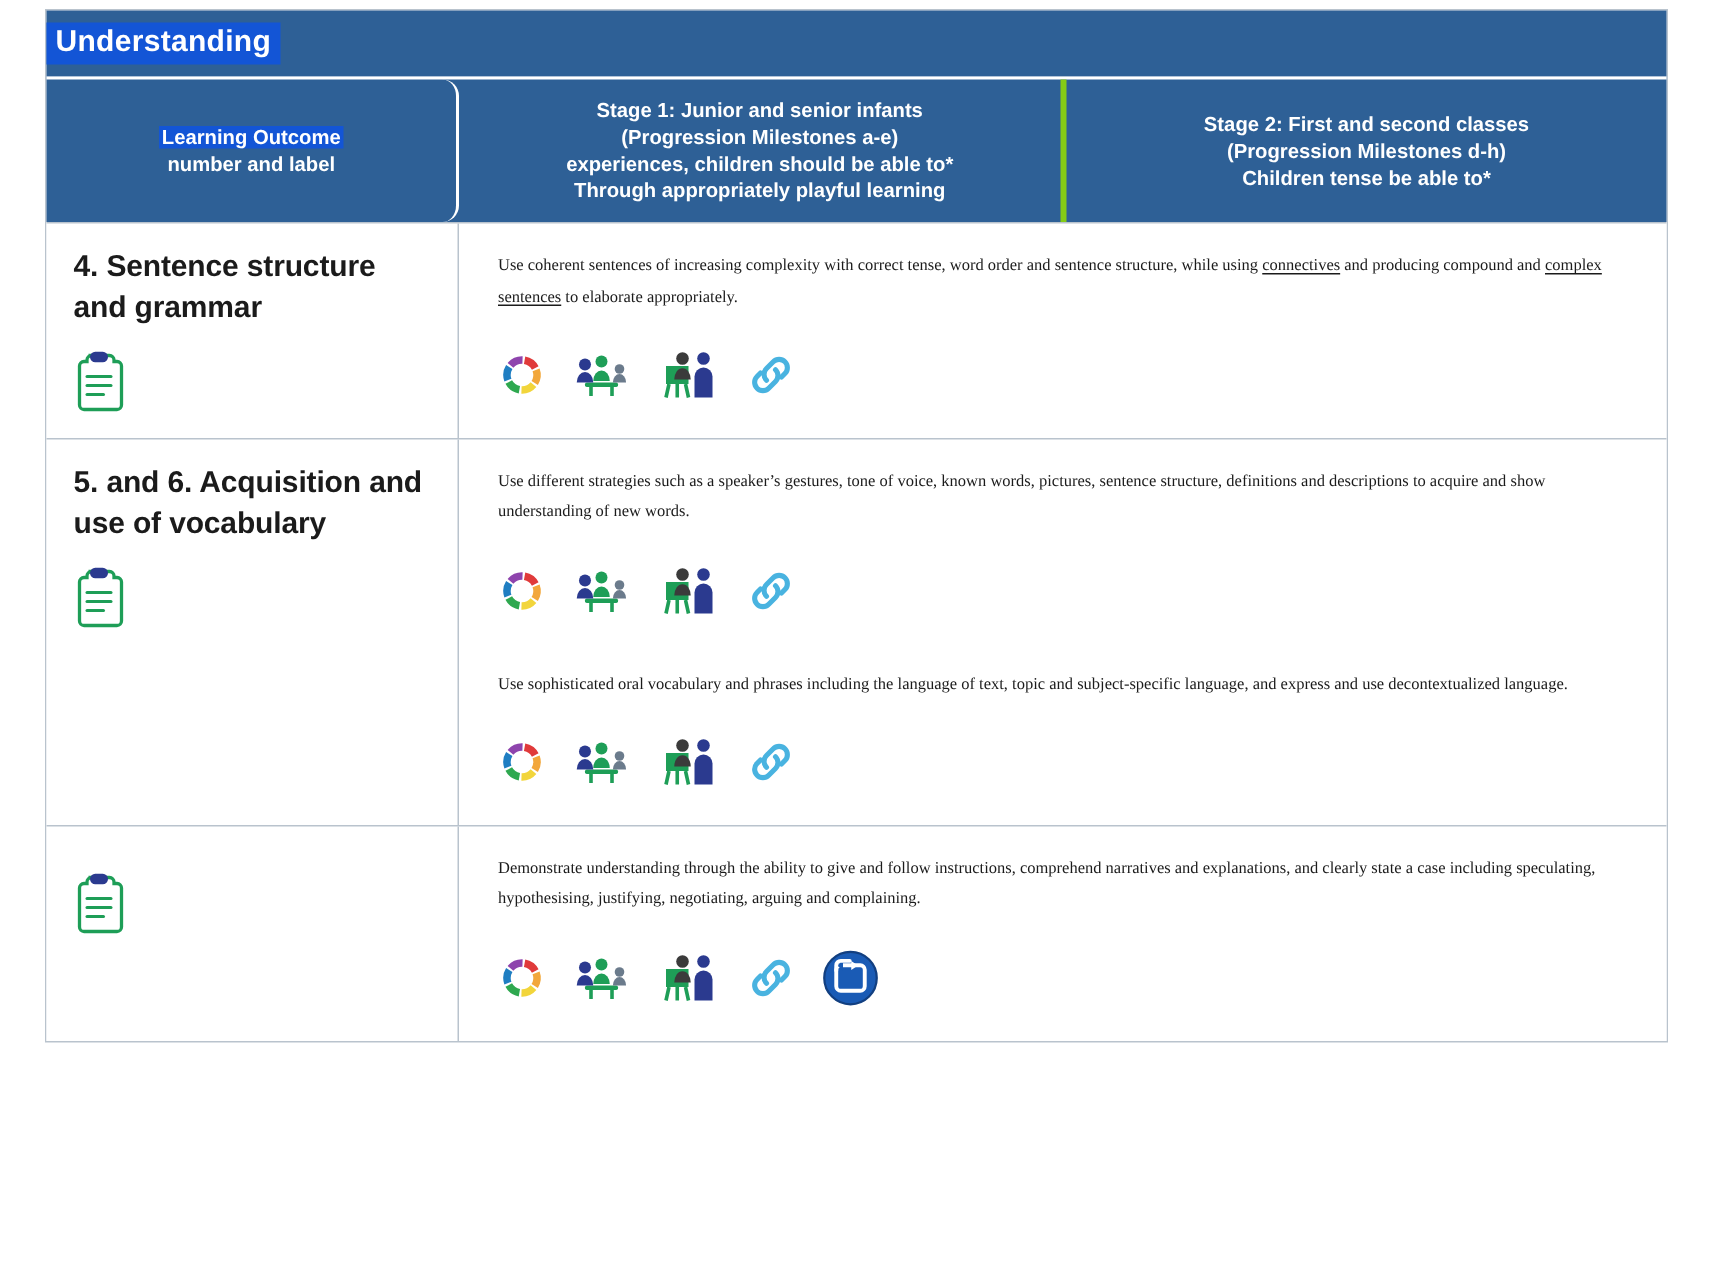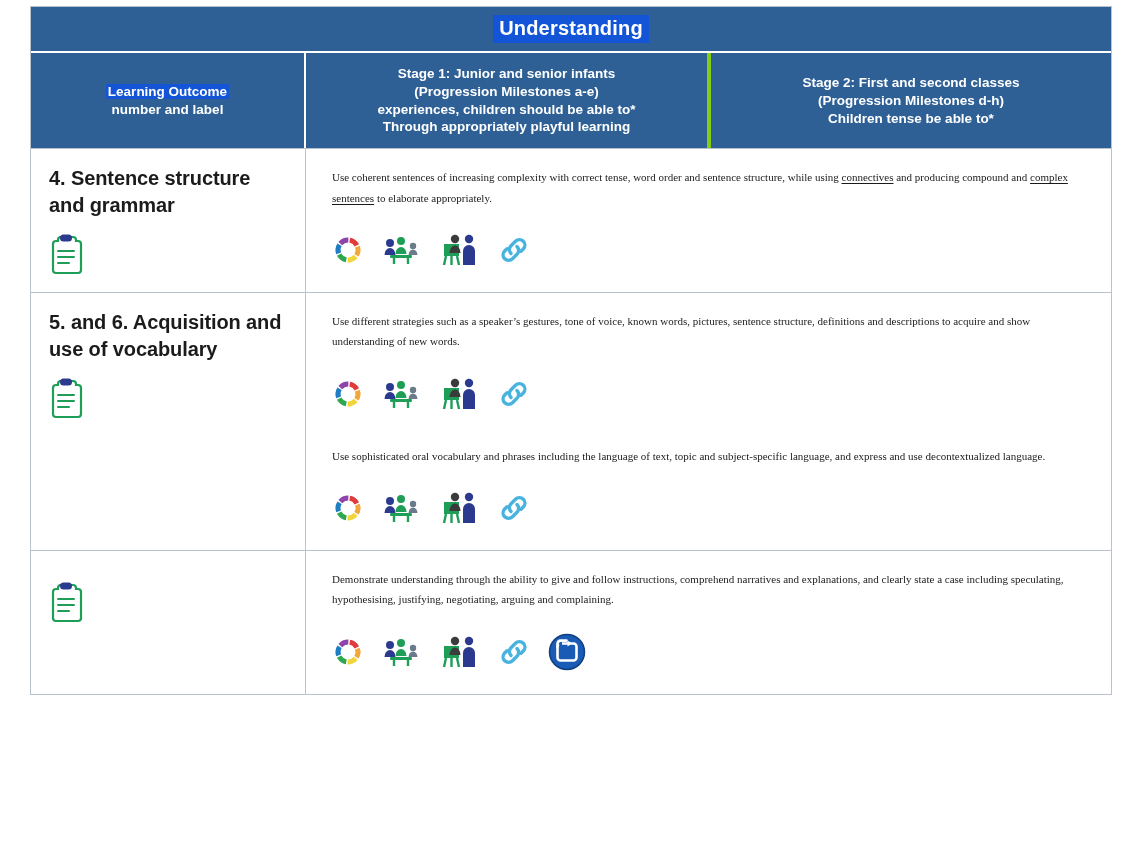--- a/index.html
+++ b/index.html
@@ -31,21 +31,20 @@
     box-sizing: border-box;
     background: #ffffff;
   }
 
   
   .banner {
     background: #2e6096;
     height: 44px;
     display: flex;
     align-items: center;
-    justify-content: center;
   }
   .banner-title {
     color: #ffffff;
     background: #1355d6;
     font-size: 20px;
     font-weight: bold;
     line-height: 1.2;
     padding: 1px 6px 3px 6px;
     letter-spacing: .2px;
   }
@@ -62,21 +61,21 @@
     color: #ffffff;
     text-align: center;
     font-size: 13.5px;
     font-weight: bold;
     line-height: 1.32;
     display: flex;
     align-items: center;
     justify-content: center;
   }
   .head-cell .hc-inner { width: 100%; }
-  .col-1 { width: 275px; flex: 0 0 275px; border-right: 2px solid #ffffff; }
+  .col-1 { width: 275px; flex: 0 0 275px; border-right: 2px solid #ffffff; border-radius: 11px; }
   .col-2 { width: 405px; flex: 0 0 405px; border-right: 4px solid #84cc16; }
   .col-3 { flex: 1 1 auto; }
   .highlight-blue {
     background: #1355d6;
     color: #ffffff;
     padding: 0 2px;
   }
 
   
   .row {

